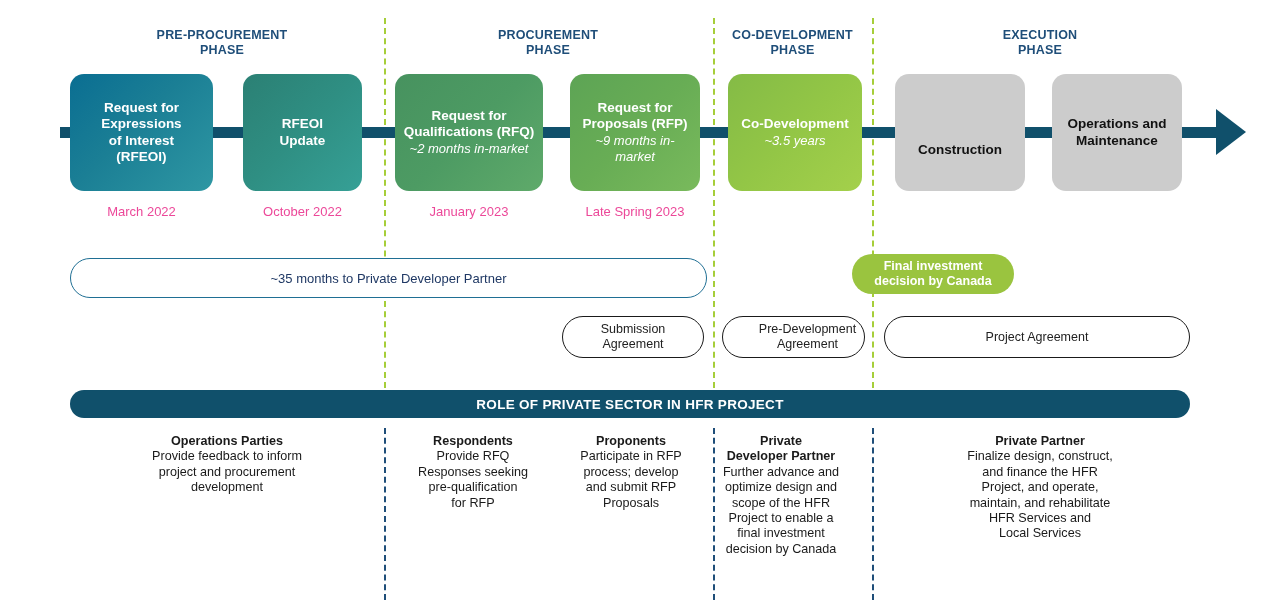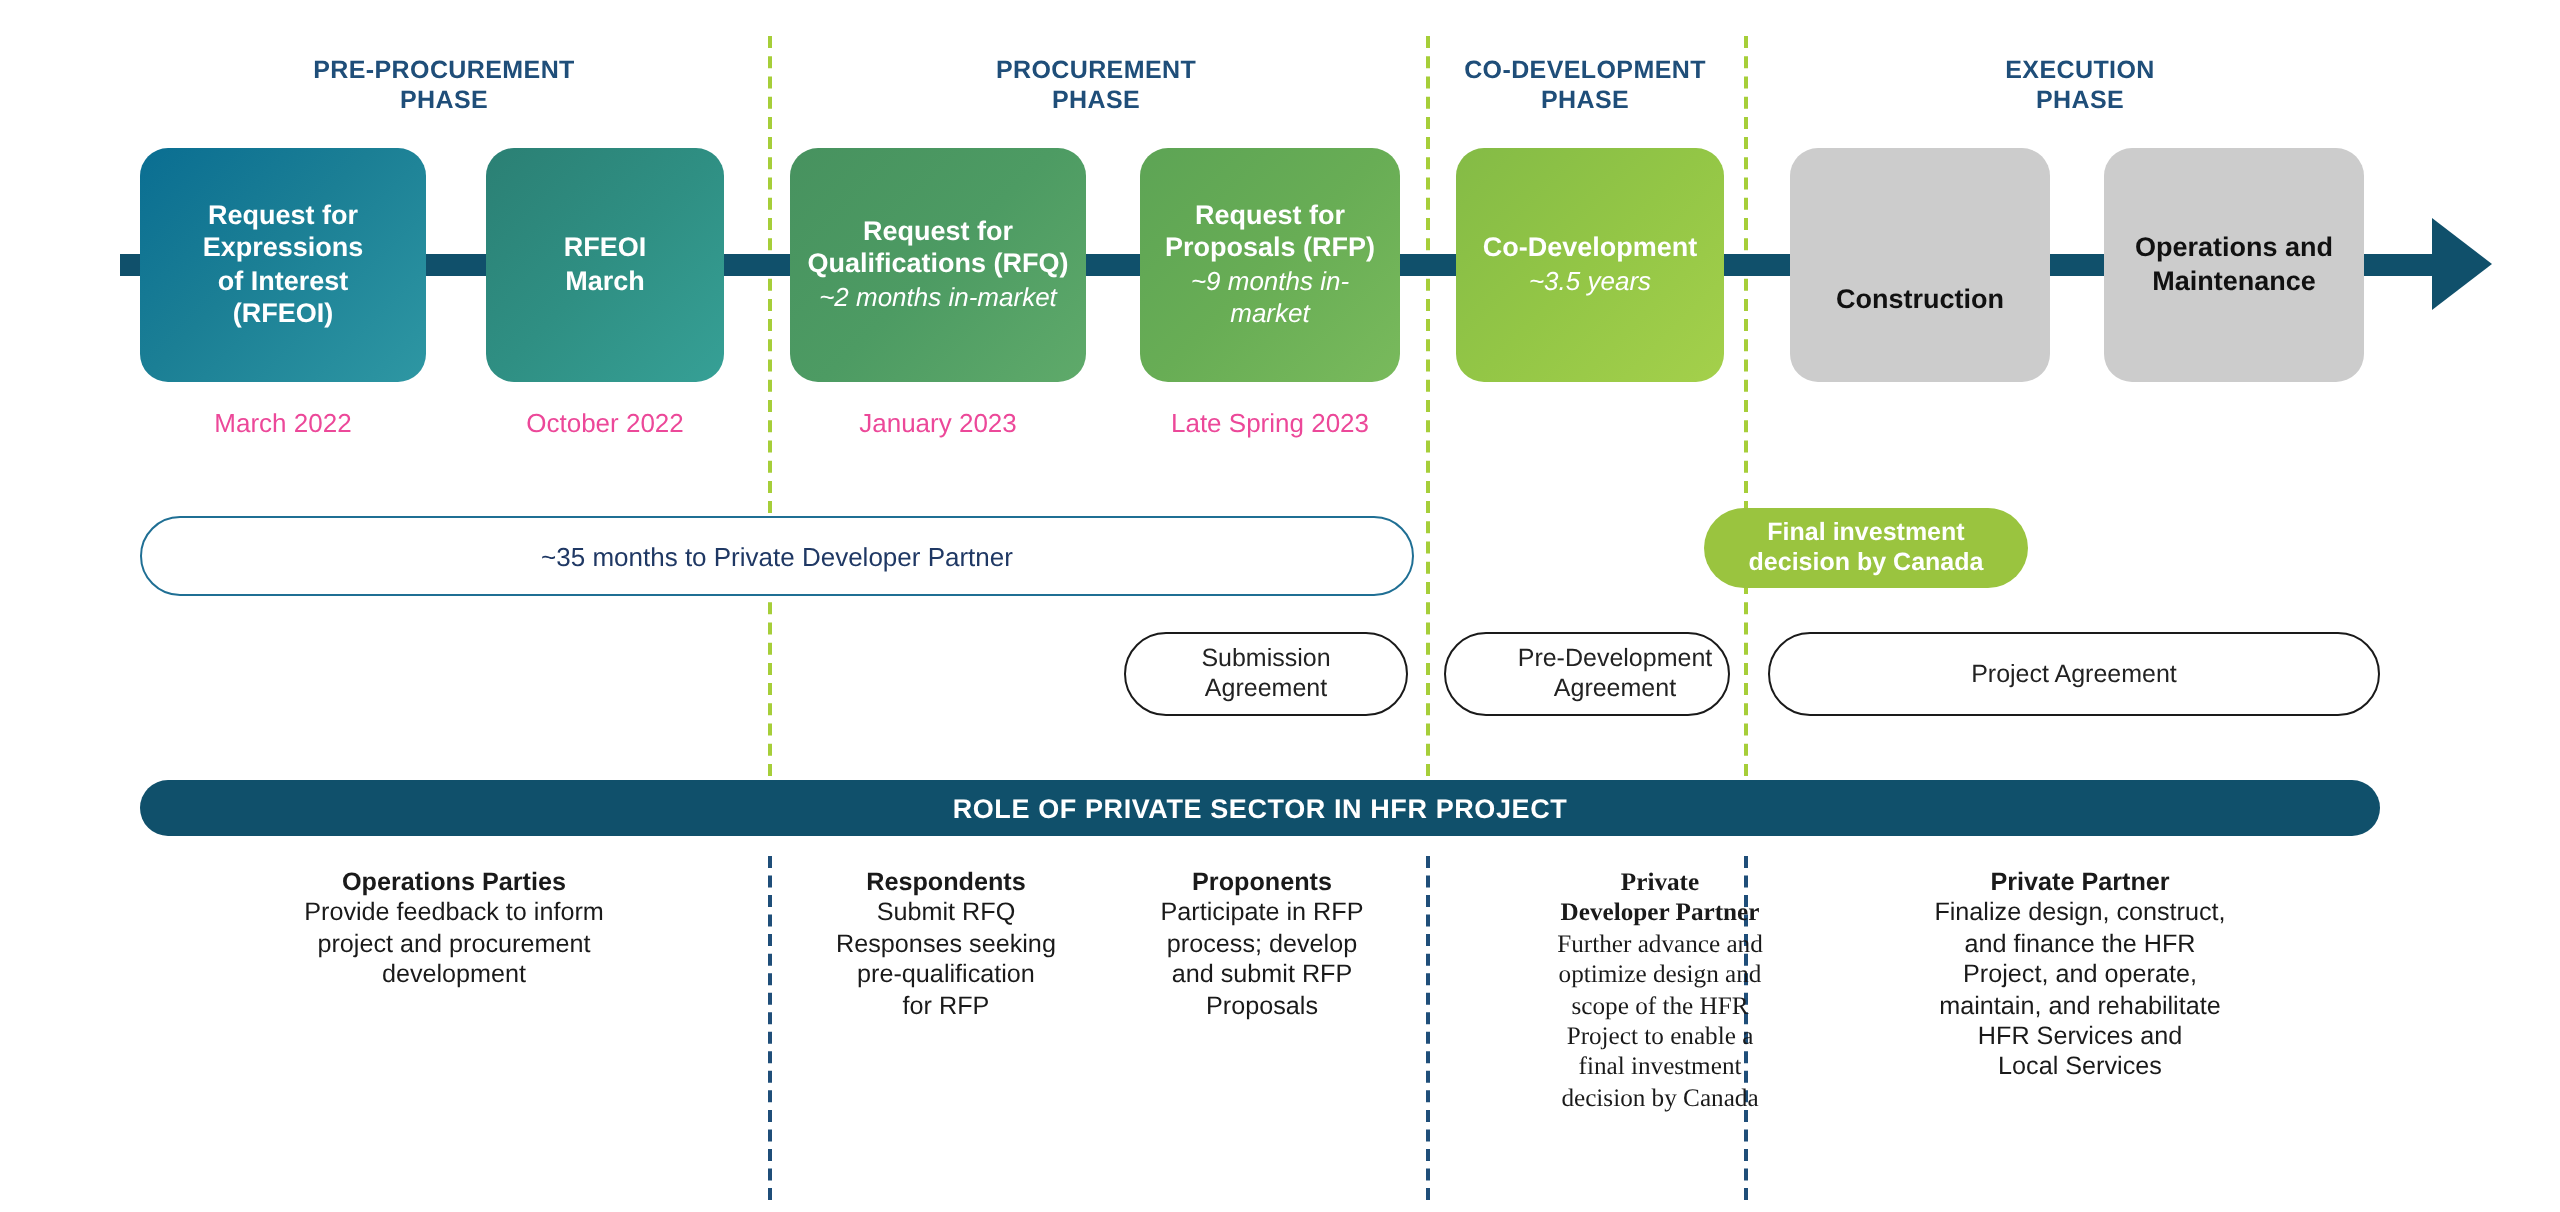--- a/index.html
+++ b/index.html
@@ -105,21 +105,21 @@
 
   <div class="stage-box b1" style="left:70px;top:74px;width:143px;height:117px;">
     <span style="white-space:pre-line;">Request for
 Expressions
 of Interest
 (RFEOI)</span>
   </div>
 
   <div class="stage-box b2" style="left:243px;top:74px;width:119px;height:117px;">
     <span style="white-space:pre-line;">RFEOI
-March</span>
+Update</span>
   </div>
 
   <div class="stage-box b3" style="left:395px;top:74px;width:148px;height:117px;">
     <span style="white-space:pre-line;">
       <span style="white-space:pre-line;">Request for
 Qualifications (RFQ)</span>
       <span class="sub">~2 months in-market</span>
     </span>
   </div>
 
@@ -181,35 +181,35 @@
 
   <div class="role-col" style="left:82px;top:434px;width:290px;">
     <span class="role-title" style="white-space:pre-line;">Operations Parties</span>
     <span class="role-body">Provide feedback to inform
 project and procurement
 development</span>
   </div>
 
   <div class="role-col" style="left:398px;top:434px;width:150px;">
     <span class="role-title" style="white-space:pre-line;">Respondents</span>
-    <span class="role-body">Submit RFQ
+    <span class="role-body">Provide RFQ
 Responses seeking
 pre-qualification
 for RFP</span>
   </div>
 
   <div class="role-col" style="left:556px;top:434px;width:150px;">
     <span class="role-title" style="white-space:pre-line;">Proponents</span>
     <span class="role-body">Participate in RFP
 process; develop
 and submit RFP
 Proposals</span>
   </div>
 
-  <div class="role-col" style="left:754px;top:434px;width:152px;font-family:Liberation Serif, serif;">
+  <div class="role-col" style="left:705px;top:434px;width:152px;">
     <span class="role-title" style="white-space:pre-line;">Private
 Developer Partner</span>
     <span class="role-body">Further advance and
 optimize design and
 scope of the HFR
 Project to enable a
 final investment
 decision by Canada</span>
   </div>
 

